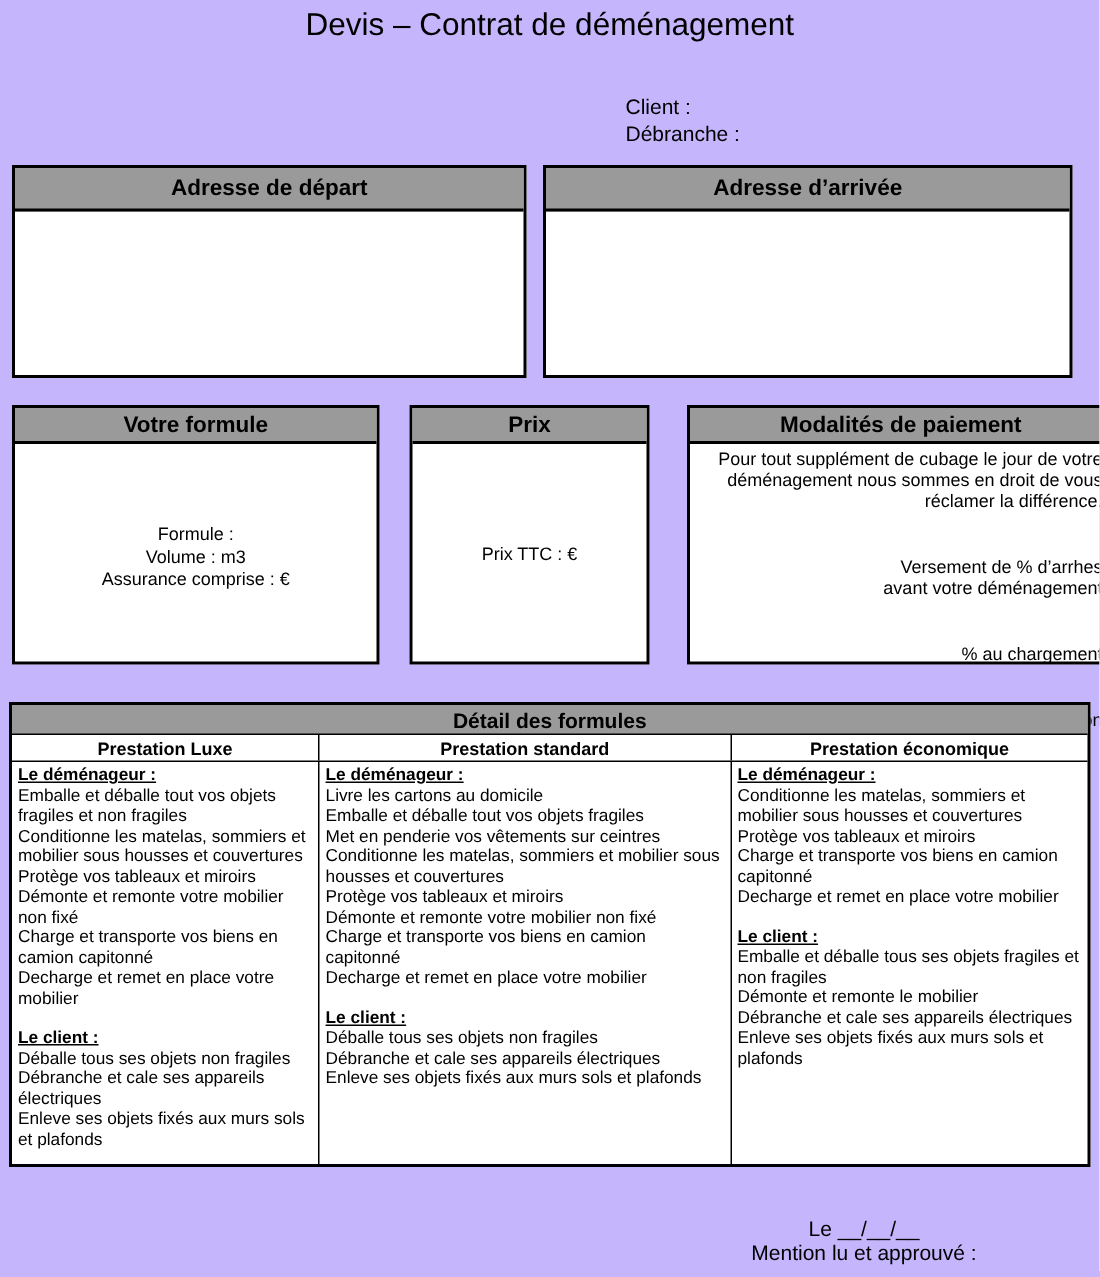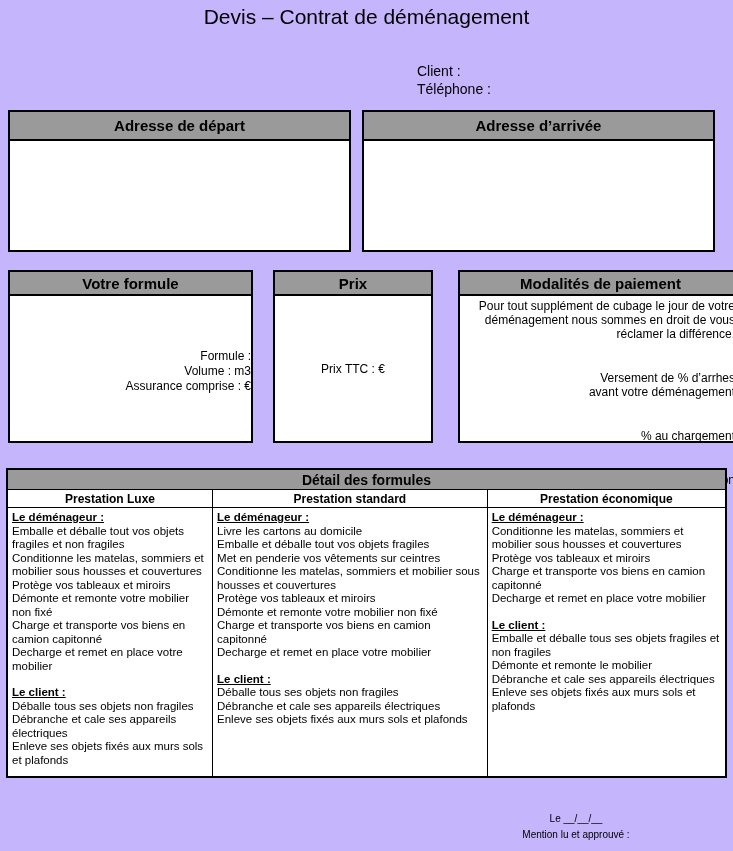--- a/index.html
+++ b/index.html
@@ -45,21 +45,21 @@
 
   .addr-a { left: 8px;   top: 110px; width: 343px; height: 142px; }
   .addr-b { left: 362px; top: 110px; width: 353px; height: 142px; }
 
   .formule { left: 8px;   top: 270px; width: 245px; height: 173px; }
   .prix    { left: 273px; top: 270px; width: 160px; height: 173px; }
   .payment { left: 458px; top: 270px; width: 285px; height: 173px; }
 
   .formule-body {
     padding-top: 53px;
-    text-align: right;
+    text-align: center;
     font-size: 12px;
     line-height: 15px;
   }
   .prix-body {
     height: calc(100% - 24px);
     display: flex;
     align-items: center;
     justify-content: center;
     font-size: 12px;
   }
@@ -107,34 +107,34 @@
     line-height: 13.5px;
   }
   .sec-heading { font-weight: bold; text-decoration: underline; }
   .client-sec { margin-top: 13px; }
 
   .footer {
     position: absolute;
     left: 426px; top: 811px;
     width: 300px;
     text-align: center;
-    font-size: 10px;
+    font-size: 14px;
     line-height: 16px;
   }
 </style>
 </head>
 <body>
 
 <div class="doc">
 
   <div class="title">Devis – Contrat de déménagement</div>
 
   <div class="client-block">
     <div>Client :</div>
-    <div>Téléphone  :</div>
+    <div>Débranche  :</div>
   </div>
 
   <div class="box addr-a">
     <div class="box-header tall">Adresse de départ</div>
     <div></div>
   </div>
 
   <div class="box addr-b">
     <div class="box-header tall">Adresse d’arrivée</div>
     <div></div>

